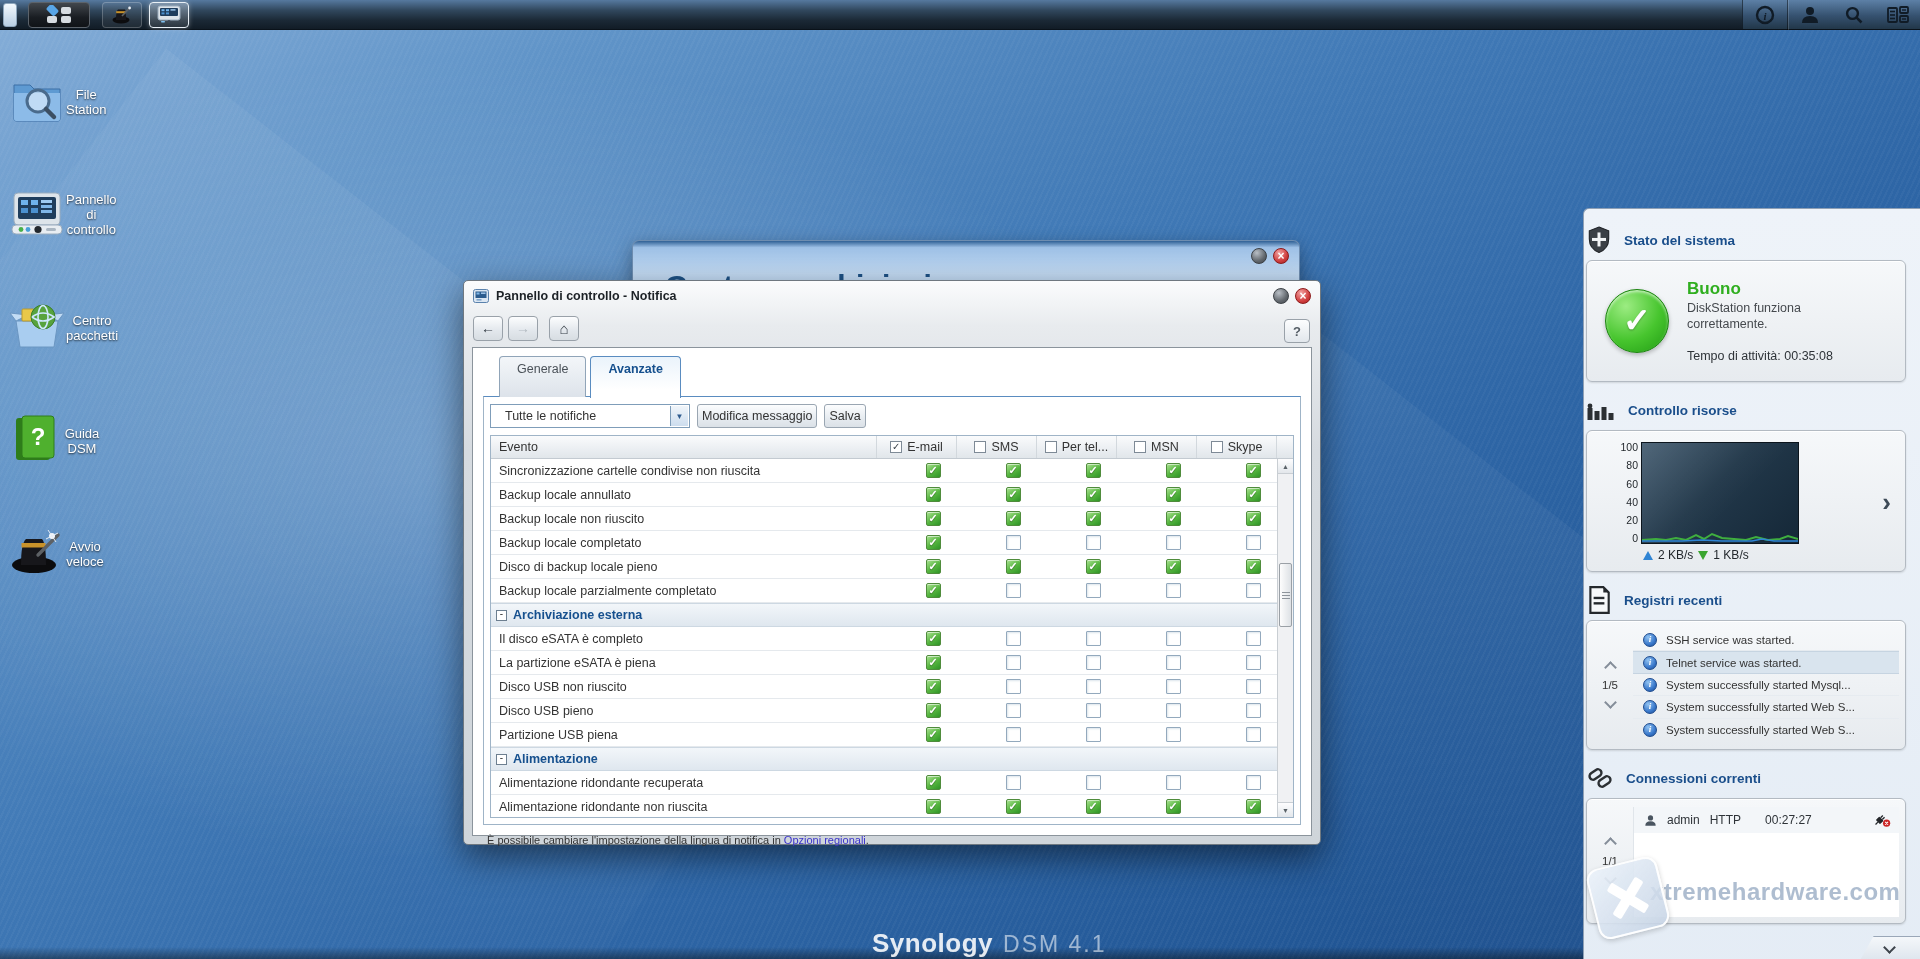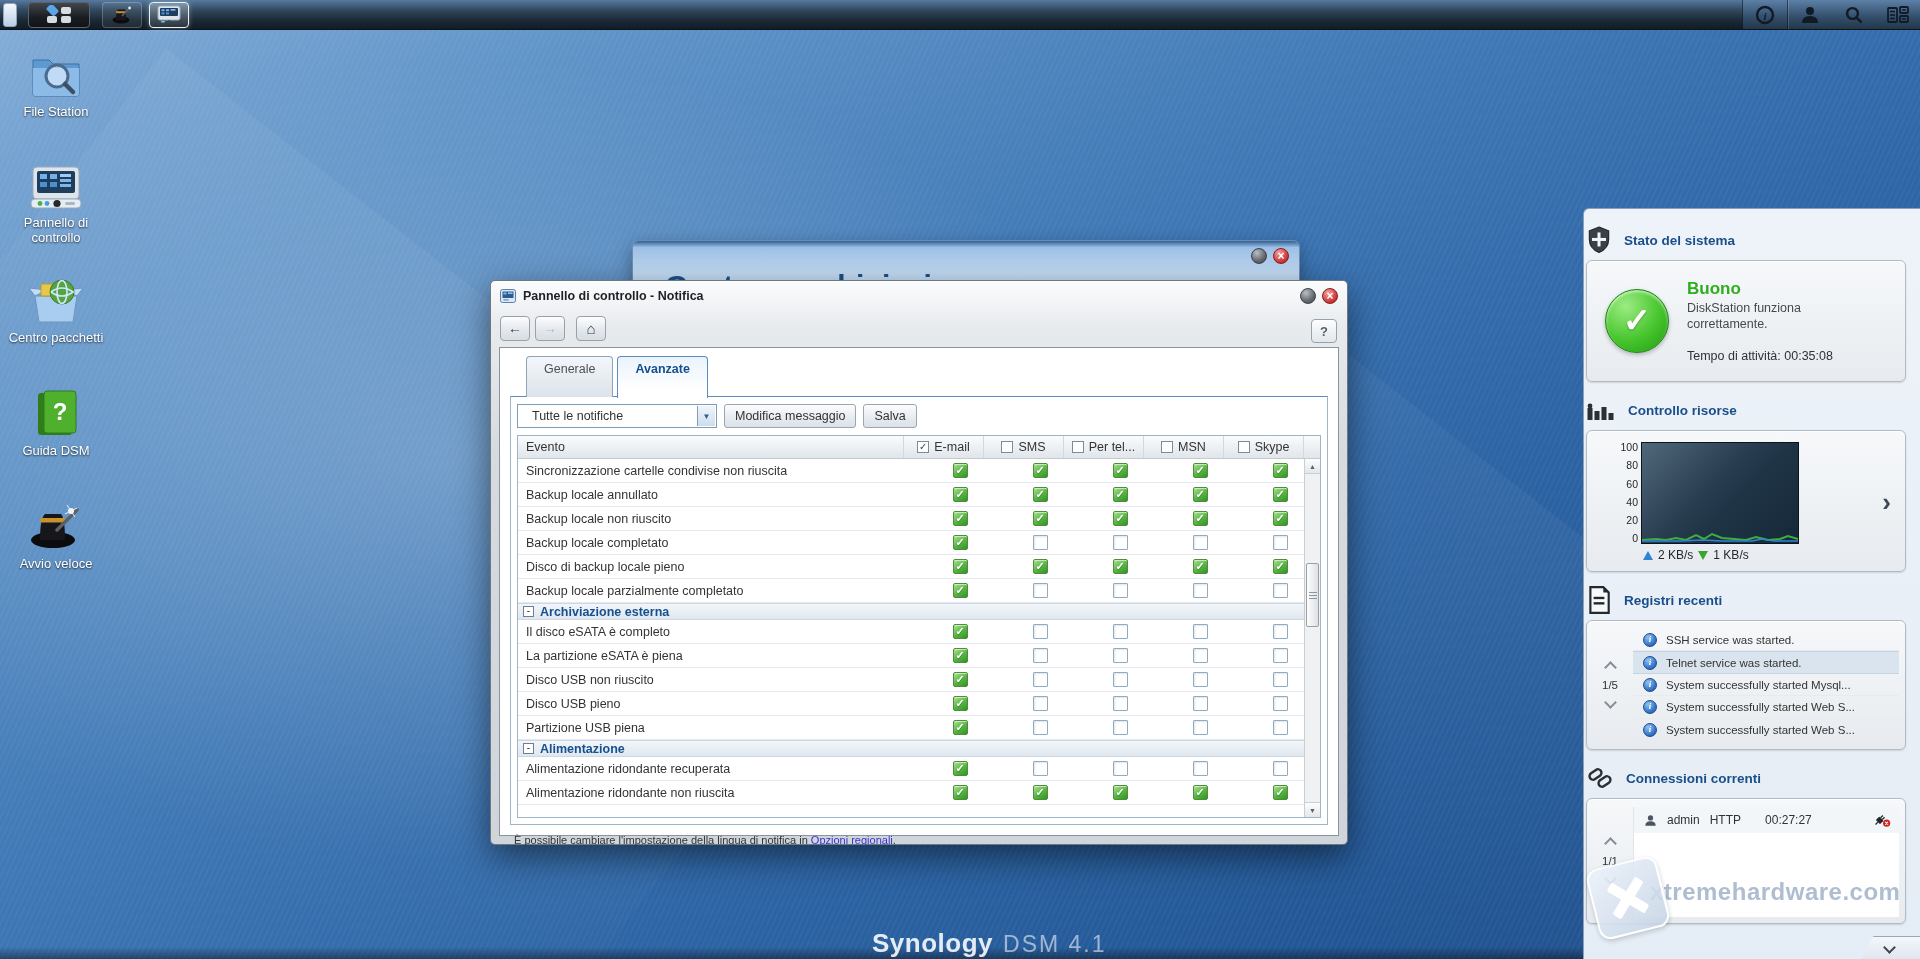--- a/index.html
+++ b/index.html
@@ -29,37 +29,37 @@
     background:rgba(255,255,255,0.06); border:1px solid rgba(255,255,255,0.22); }
   .tb-task.active { background:linear-gradient(180deg,rgba(255,255,255,0.30),rgba(255,255,255,0.10));
     border:1px solid #e9f0f6; box-shadow:0 0 5px rgba(255,255,255,0.35); }
   .tb-right { margin-left:auto; height:100%; display:flex; align-items:center; gap:0;
     background:linear-gradient(180deg,#5d80a6 0%,#35516f 55%,#223749 100%); border-left:1px solid rgba(0,0,0,0.5); }
   .tb-ico { width:44px; height:100%; display:grid; place-items:center; }
   .tb-sep { width:1px; height:30px; background:rgba(0,0,0,0.45); box-shadow:1px 0 0 rgba(255,255,255,0.14); }
 
   
   .desk-icons { position:absolute; left:8px; top:50px; width:96px; display:flex; flex-direction:column; z-index:4; }
-  .dicon { height:100px; margin-bottom:13px; display:flex; flex-direction:column; align-items:center; text-align:center; cursor:default; }
+  .dicon { height:100px; margin-bottom:13px; display:flex; align-items:center; text-align:center; cursor:default; }
   .dicon .dlabel { margin-top:5px; font-size:13px; color:#fff; text-shadow:0 1px 2px rgba(0,0,0,0.75); line-height:1.15; }
 
   
   .bg-win { position:absolute; left:632px; top:240px; width:668px; height:110px; z-index:10;
     border-radius:7px 7px 0 0; border:1px solid #6e8db0; border-bottom:none; overflow:hidden;
     background:linear-gradient(180deg,#2f6095 0%,#9dc0e6 6%,#c3dbf4 30%,#aecbeb 100%);
     box-shadow:0 6px 18px rgba(0,0,0,0.35); }
   .bg-win-controls { position:absolute; top:7px; right:10px; display:flex; gap:6px; }
   .bg-title { position:absolute; left:32px; top:28px; font-size:30px; font-weight:bold; color:#1d5185; letter-spacing:0.5px; }
   .ball { width:16px; height:16px; border-radius:50%; display:grid; place-items:center; }
   .ball.min { background:radial-gradient(circle at 35% 28%, #b9bfc6, #63696f 60%, #42474c); border:1px solid #3d4247; }
   .ball.close { background:radial-gradient(circle at 35% 28%, #f1a3a3, #d24040 60%, #a81f1f); border:1px solid #8e1a1a; }
   .ball.close::after { content:"×"; color:#fff; font-weight:bold; font-size:12px; line-height:1; }
 
   
-  .win { position:absolute; left:490px; top:280px; width:858px; height:565px; z-index:20;
+  .win { position:absolute; left:463px; top:280px; width:858px; height:565px; z-index:20;
     background:linear-gradient(180deg,#fbfcfd 0%,#e8ebee 8%,#d6dbe0 30%,#cfd5da 100%);
     border:1px solid #6f7880; border-radius:5px; box-shadow:0 12px 34px rgba(0,0,0,0.5); }
   .titlebar { height:30px; display:flex; align-items:center; padding:0 9px; }
   .title-txt { font-size:12.5px; font-weight:bold; color:#1c2126; margin-left:7px; }
   .win-controls { margin-left:auto; display:flex; gap:6px; }
   .toolbar { height:34px; display:flex; align-items:center; padding:0 9px; gap:5px; }
   .tool-btn { width:30px; height:25px; border:1px solid #99a1a9; border-radius:4px;
     background:linear-gradient(180deg,#fcfdfe,#e2e7ec 60%,#d7dde2); display:grid; place-items:center;
     font-size:14px; font-weight:bold; color:#333b44; }
   .tool-btn.disabled { color:#b3bac1; }
@@ -74,37 +74,37 @@
     border-radius:4px 4px 0 0; background:linear-gradient(180deg,#f3f6f9,#dde3ea); margin-right:4px; cursor:pointer; }
   .tab.active { font-weight:bold; color:#16508e; background:linear-gradient(180deg,#eaf3fb,#ffffff 80%);
     border-color:#5a8cc0; margin-bottom:-1px; padding-bottom:5px; }
   .tab-panel { border:1px solid #9fb4c7; border-top:1px solid #5a8cc0; margin-top:-1px; padding:7px 6px 6px 6px; }
   .controls-row { display:flex; gap:7px; align-items:center; }
   .select { width:200px; height:24px; border:1px solid #7f9db9; background:#fff; display:flex; align-items:center;
     font-size:12.5px; padding-left:14px; position:relative; }
   .select .caret { position:absolute; right:1px; top:1px; bottom:1px; width:18px;
     background:linear-gradient(180deg,#f0f5fa,#cdddee); border-left:1px solid #7f9db9; display:grid; place-items:center; }
   .select .caret::after { content:"▼"; font-size:8px; color:#2f5b8e; }
-  .btn { height:24px; padding:0 10px; border:1px solid #9aa6b2; border-radius:3px; font-size:12.5px; color:#333;
+  .btn { height:24px; padding:0 4px; border:1px solid #9aa6b2; border-radius:3px; font-size:12.5px; color:#333;
     background:linear-gradient(180deg,#fcfdfe,#e6ebf0 60%,#dbe1e7); display:inline-flex; align-items:center; }
   
   .grid { margin-top:7px; border:1px solid #9fb4c7; position:relative; }
   .g-head { display:flex; height:23px; align-items:center; background:linear-gradient(180deg,#fafbfc,#e8ecf0 70%,#e1e6ea);
     border-bottom:1px solid #c3cad1; font-size:12.5px; color:#333; }
   .g-head .hc { border-right:1px solid #d2d8dd; height:100%; display:flex; align-items:center; justify-content:center; gap:5px; }
   .hc-event { flex:1; justify-content:flex-start !important; padding-left:8px; }
   .hc-ch { width:80px; }
   .hc-stub { width:16px; border-right:none !important; }
   .cbx { width:12px; height:12px; border:1px solid #7e8a96; background:#fff; display:inline-grid; place-items:center; }
   .cbx.on::after { content:"✓"; font-size:10px; color:#3d444b; line-height:1; }
   .g-body { height:358px; overflow:hidden; position:relative; }
   .t-row { display:flex; align-items:center; height:24px; border-bottom:1px solid #e5e9ed; font-size:12.5px; }
   .t-row .ev { flex:1; padding-left:8px; white-space:nowrap; overflow:hidden; }
   .t-row .cc { width:80px; display:grid; place-items:center; }
-  .sec-row { display:flex; align-items:center; height:17px; font-size:12.5px; font-weight:bold; color:#16508e;
+  .sec-row { display:flex; align-items:center; height:24px; font-size:12.5px; font-weight:bold; color:#16508e;
     background:linear-gradient(180deg,#f2f6fa,#dfe7ef); border-top:1px solid #cdd8e2; border-bottom:1px solid #cdd8e2; }
   .minus-box { width:11px; height:11px; border:1px solid #6d7f90; background:#fff; margin:0 6px 0 5px;
     display:grid; place-items:center; font-size:10px; font-weight:normal; color:#333; line-height:1; }
   .minus-box::after { content:"-"; margin-top:-2px; }
   .ck1 { width:15px; height:15px; border:1px solid #4f8c3c; border-radius:2px;
     background:linear-gradient(145deg,#abe292 0%,#55b53f 55%,#2f9427 100%);
     box-shadow:inset 0 1px 0 rgba(255,255,255,0.55); display:grid; place-items:center; }
   .ck1::after { content:"✓"; color:#fff; font-size:11px; font-weight:bold; text-shadow:0 1px 1px rgba(0,0,0,0.35); line-height:1; }
   .ck0 { width:15px; height:15px; border:1px solid #93a9bd; border-radius:1px; background:#fff;
     box-shadow:inset 1px 1px 2px rgba(120,150,180,0.25); }

